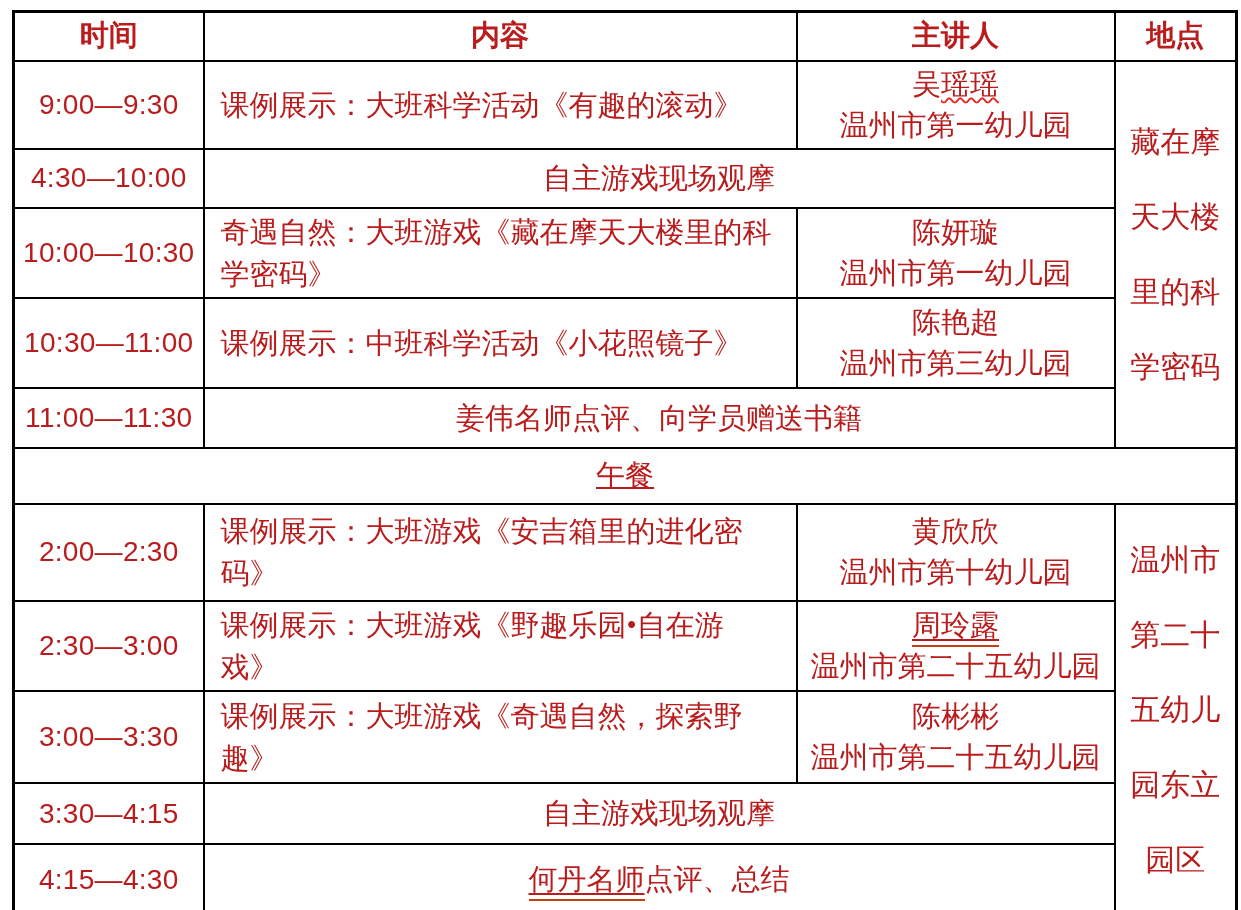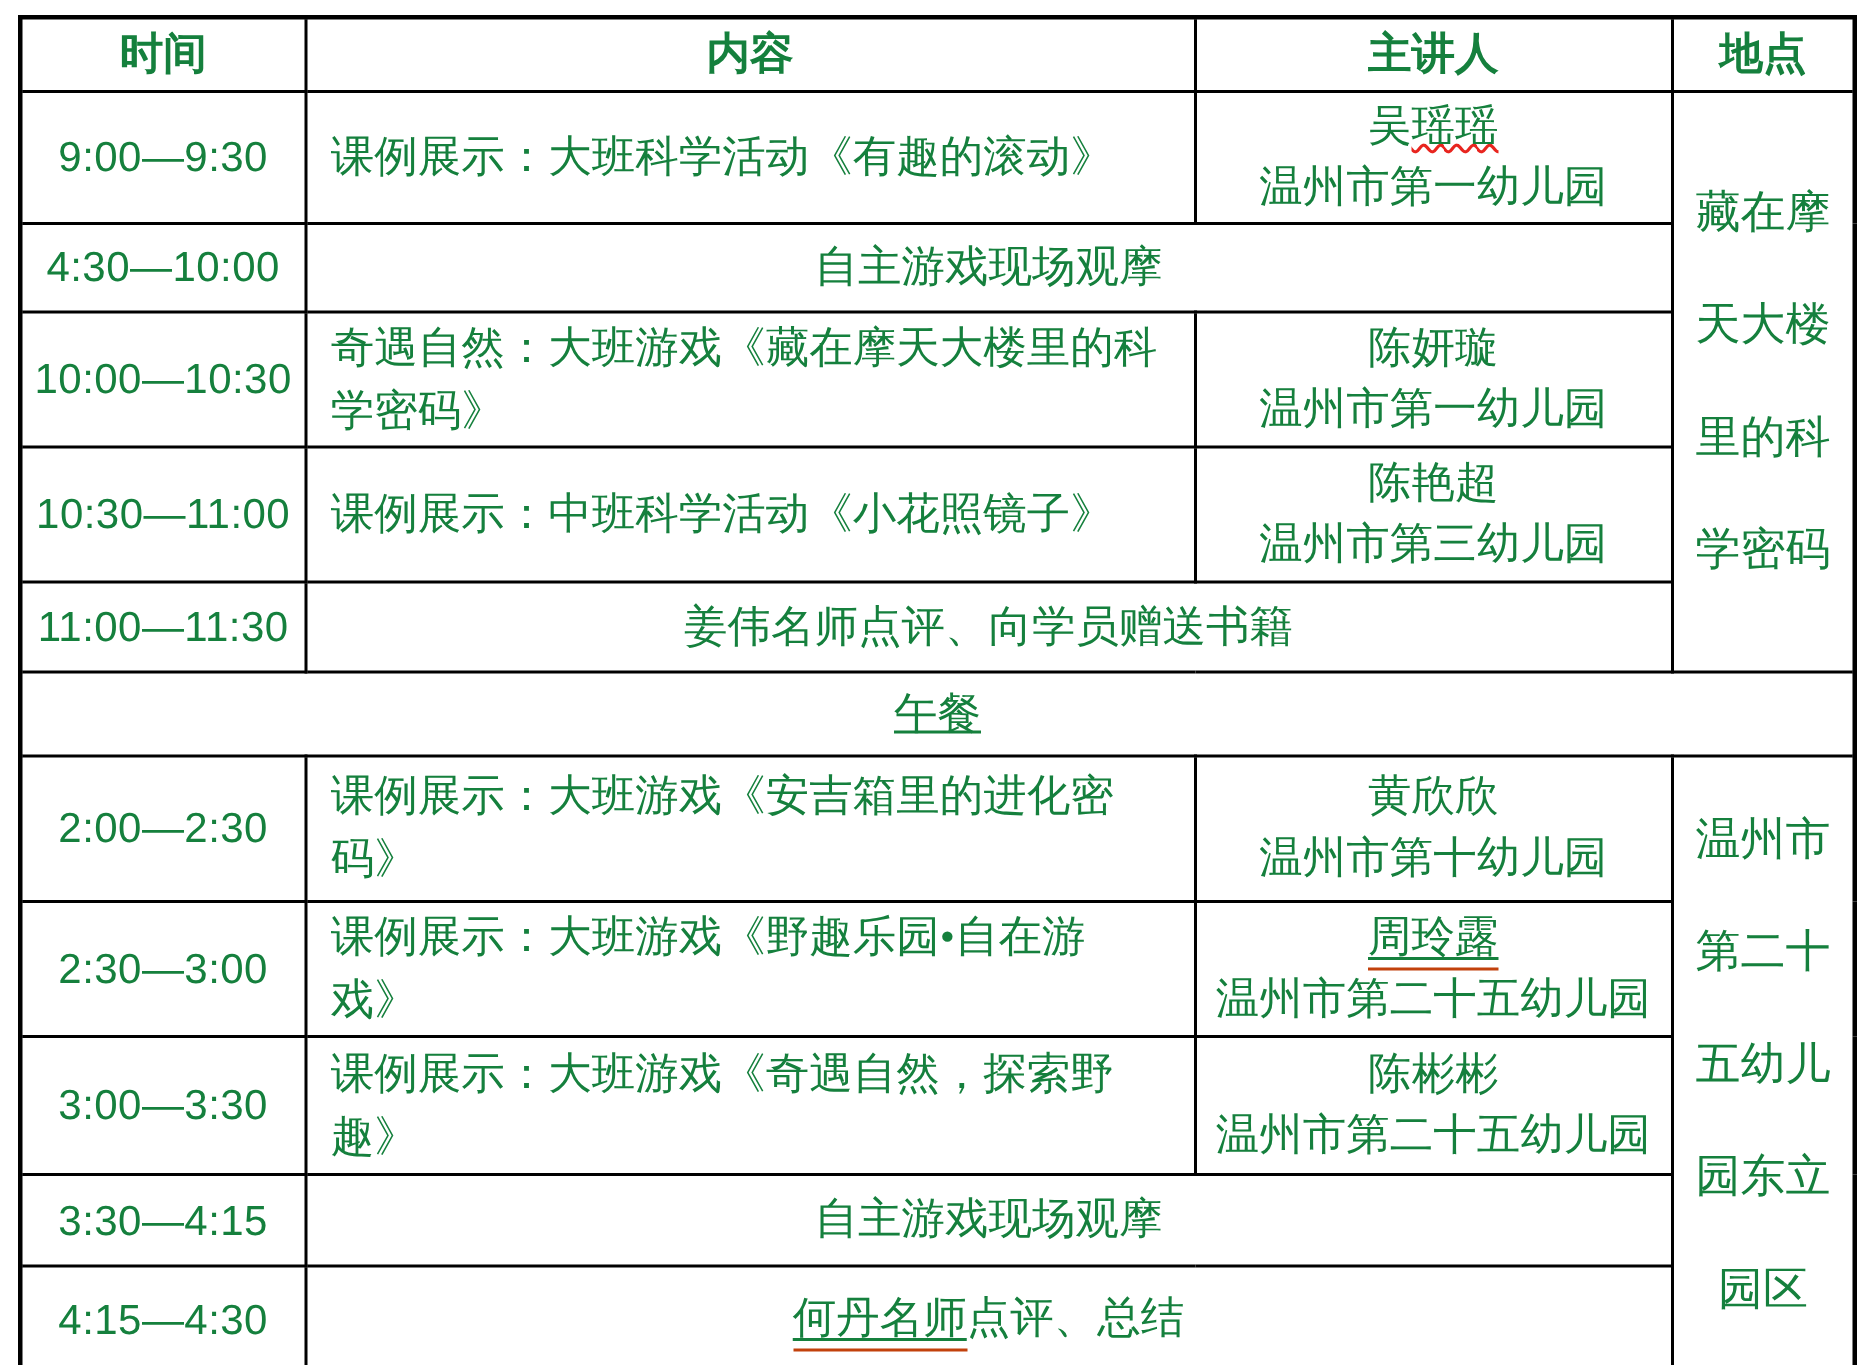--- a/index.html
+++ b/index.html
@@ -4,21 +4,21 @@
 <style>
   html, body { margin: 0; padding: 0; background: #ffffff; }
   .page {
     position: relative;
     width: 1241px;
     height: 910px;
     background: #ffffff;
     box-sizing: border-box;
     padding: 10px 0 12px 12px;
     font-family: "Liberation Serif", "DejaVu Serif", serif;
-    color: #15803d;
+    color: #b91c1c;
   }
   table.schedule {
     border-collapse: collapse;
     table-layout: fixed;
     width: 1223px;
     border: 3px solid #000000;
   }
   td, th {
     border: 2px solid #000000;
     padding: 0;

